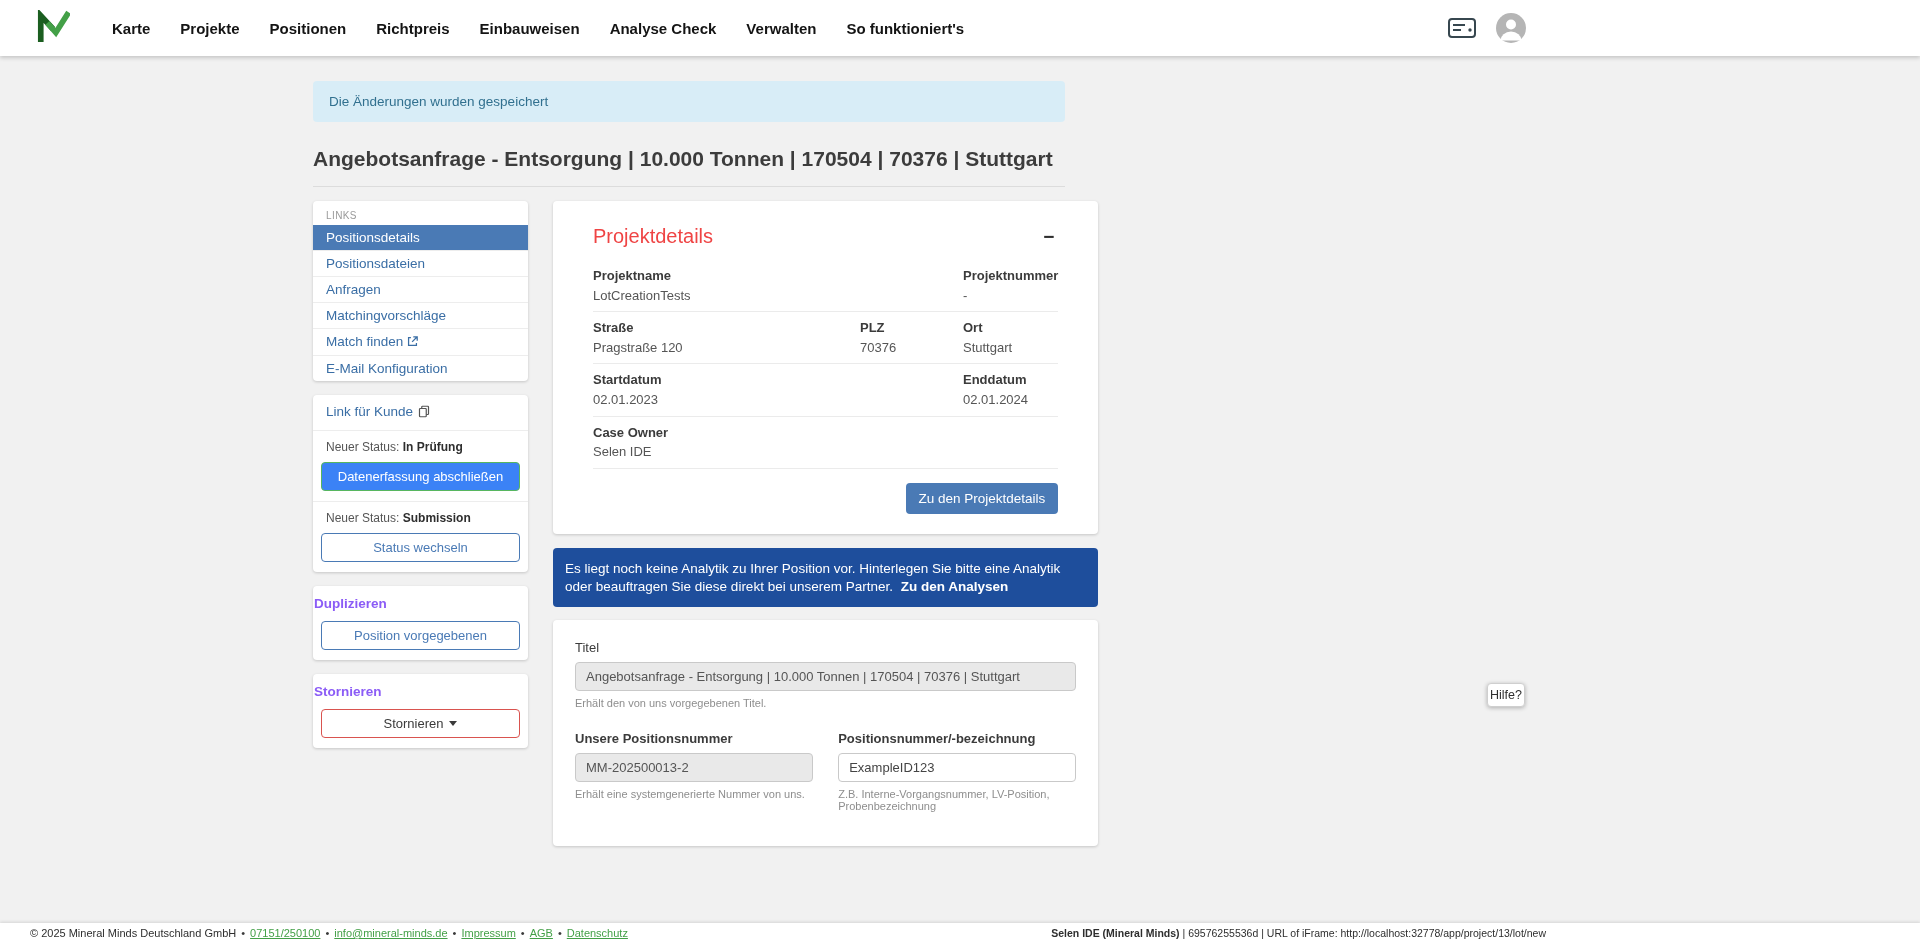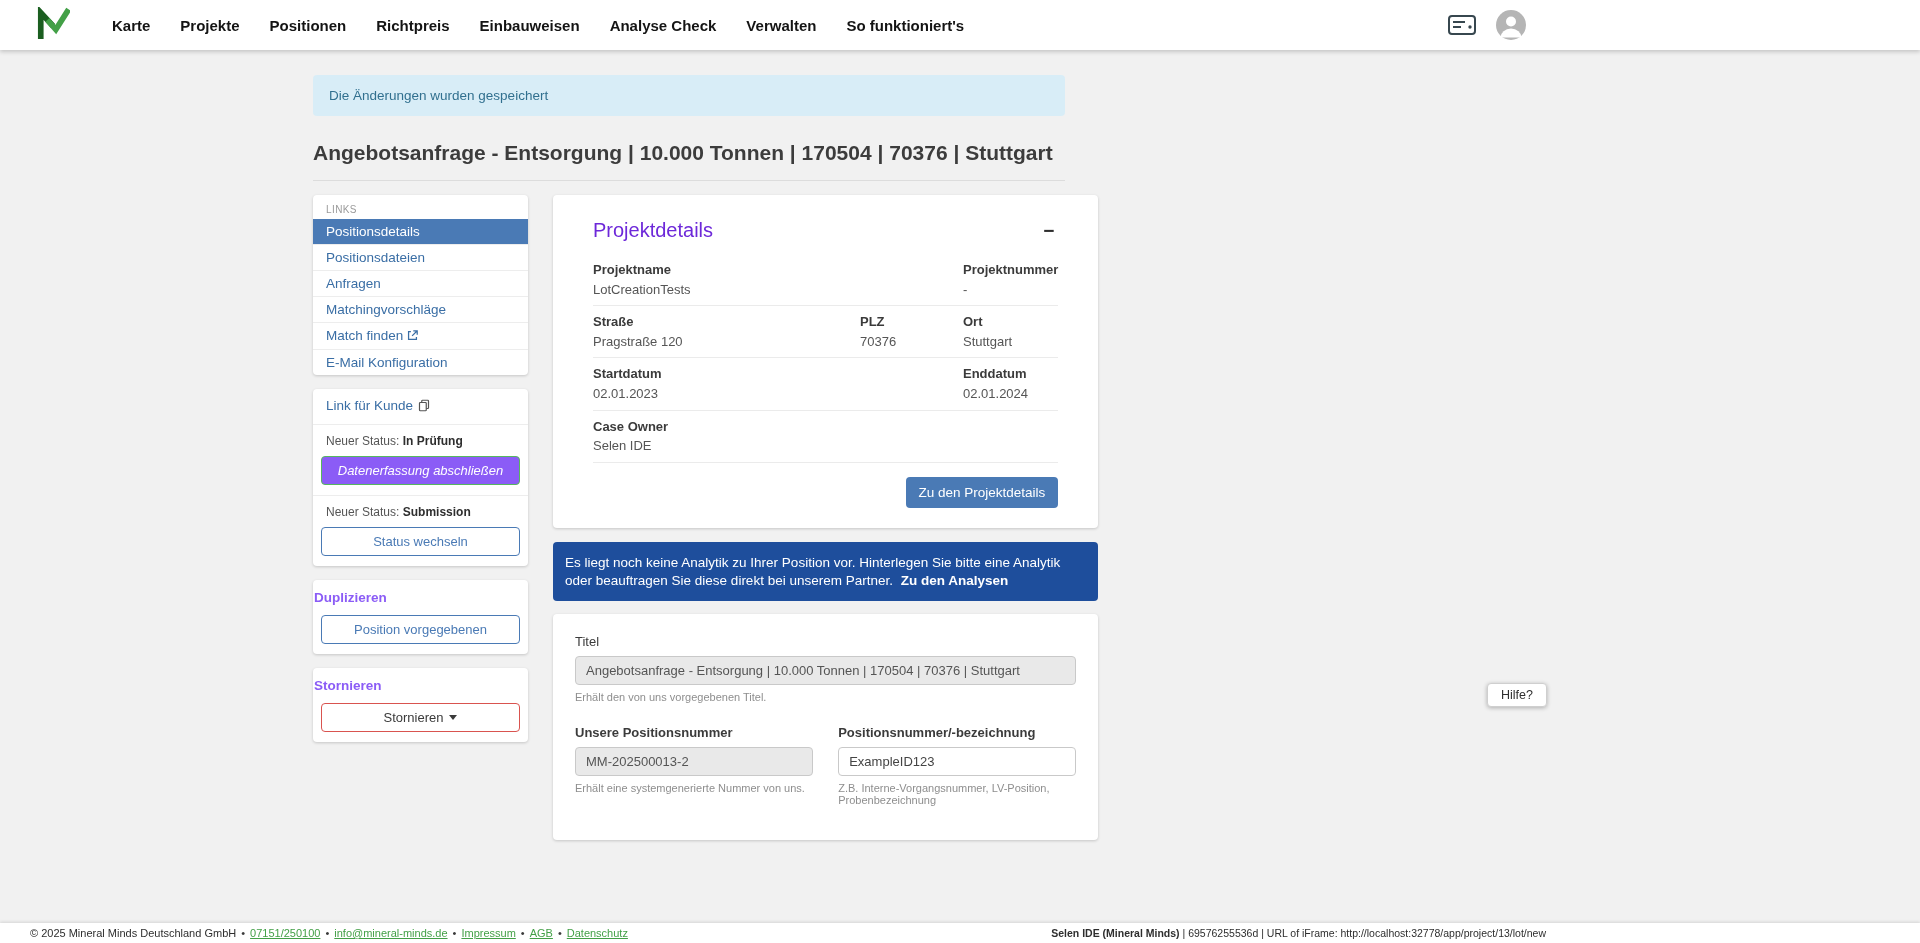--- a/index.html
+++ b/index.html
@@ -1,19 +1,19 @@
 <!DOCTYPE html>
 <html><head>
 <meta charset="utf-8">
 <style>
   html, body { margin:0; padding:0; width:1920px; height:943px; overflow:hidden;
     background:#f1f1f1; font-family:"Liberation Sans", sans-serif; }
 
   
-  .navbar { position:relative; height:50px; background:#fff;
+  .navbar { position:relative; height:56px; background:#fff;
     box-shadow:0 2px 4px rgba(0,0,0,.18); display:flex; align-items:center; z-index:20; }
   .logo { margin-left:36px; display:flex; align-items:center; cursor:pointer; }
   .nav-links { display:flex; margin-left:42px; gap:30px; }
   .nav-item { font-size:15px; font-weight:700; color:#141414; text-decoration:none; cursor:pointer; }
   .nav-icons { position:absolute; left:1448px; top:0; height:100%; display:flex; align-items:center; gap:20px; }
   .icon-btn { background:none; border:none; padding:0; cursor:pointer; display:flex; align-items:center; }
 
   
   .container { width:752px; margin-left:313px; }
   .alert-info { margin-top:25px; background:#d8edf7; color:#31708f; border-radius:4px;
@@ -38,32 +38,32 @@
   .customer-link-row { padding:9px 13px; border-bottom:1px solid #ededed; font-size:13.5px; }
   .customer-link { color:#3a6ea5; text-decoration:none; cursor:pointer; }
   .copy-icon { margin-left:5px; vertical-align:-2px; }
   .status-block { padding:9px 13px 10px; border-bottom:1px solid #ededed; }
   .status-label { font-size:11.5px; color:#8a8a8a; }
   .status-value { font-size:13.5px; font-weight:700; color:#333; margin-top:4px; }
   .next-row { padding:9px 13px 0; font-size:12px; color:#555; }
   .next-row b { color:#2e2e2e; }
   .btn-block { display:block; width:calc(100% - 16px); margin:8px 8px 10px; padding:6px 4px;
     font-size:13px; font-family:inherit; border-radius:4px; text-align:center; cursor:pointer; }
-  .btn-green { background:#8b5cf6; color:#fff; border:1px solid #57b65f;font-style:italic; }
+  .btn-green { background:#3b82f6; color:#fff; border:1px solid #57b65f; }
   .btn-outline-blue { background:#fff; color:#4a7ab5; border:1px solid #4a7ab5; }
   .btn-outline-red { background:#fff; color:#3a3a3a; border:1px solid #d9534f; }
   .divider-top { border-top:1px solid #ededed; }
   .card-title { padding:10px 1px 2px; font-size:13.5px; font-weight:700; color:#8b5cf6; }
   .caret { display:inline-block; margin-left:6px; vertical-align:2px;
     border-left:4px solid transparent; border-right:4px solid transparent; border-top:5px solid #3a3a3a; }
 
   
   .pd-card { padding:24px 40px 20px; }
   .pd-header { display:flex; justify-content:space-between; align-items:flex-start; margin-bottom:12px; }
-  .pd-title { font-size:20px; color:#6d28d9; font-weight:400; }
+  .pd-title { font-size:20px; color:#ef4444; font-weight:400; }
   .collapse-btn { border:none; background:none; font-size:19px; font-weight:700; color:#2e2e2e;
     cursor:pointer; line-height:1; padding:2px 4px; }
   .pd-row { display:grid; grid-template-columns:267px 103px 1fr; padding:8px 0;
     border-bottom:1px solid #ebebeb; }
   .pd-cell .lbl { font-size:13px; font-weight:700; color:#3b3b3b; line-height:1.2; }
   .pd-cell .val { font-size:13px; color:#555; margin-top:4px; line-height:1.2; }
   .span2 { grid-column:1 / 3; }
   .col3 { grid-column:3; }
   .span-all { grid-column:1 / 4; }
   .pd-footer { text-align:right; margin-top:14px; }
@@ -80,21 +80,21 @@
   .field-label { font-size:13px; color:#3b3b3b; margin-bottom:7px; }
   .bold { font-weight:700; }
   .text-input { width:100%; box-sizing:border-box; border:1px solid #c9c9c9; border-radius:4px;
     padding:6px 10px; font-size:13px; color:#444; font-family:inherit; background:#fff; }
   .text-input:disabled { background:#e9e9e9; color:#555; }
   .helper { font-size:11px; color:#8e8e8e; margin-top:6px; }
   .form-row { display:grid; grid-template-columns:1fr 1fr; column-gap:25px; margin-top:22px; }
 
   
   .help-btn { position:fixed; left:1487px; top:683px; background:#fff; border:1px solid #cfcfcf;
-    border-radius:4px; padding:4px 13px; font-size:12.5px; color:#2e2e2e; font-family:inherit;
+    border-radius:4px; padding:4px 2px; font-size:12.5px; color:#2e2e2e; font-family:inherit;
     box-shadow:0 1px 4px rgba(0,0,0,.28); cursor:pointer; z-index:40; }
   .footer { position:fixed; left:0; right:0; bottom:0; height:20px; background:#fff;
     box-shadow:0 -1px 3px rgba(0,0,0,.12); display:flex; align-items:center;
     font-size:11px; color:#2e2e2e; z-index:30; }
   .footer-left { margin-left:30px; display:flex; align-items:center; white-space:nowrap; }
   .footer a { color:#43a047; text-decoration:underline; cursor:pointer; }
   .f-item::before { content:"•"; margin:0 5px; color:#3a3a3a; }
   .footer-right { position:absolute; right:374px; font-size:10.5px; white-space:nowrap; }
   .f-user { font-weight:700; }
 </style>

